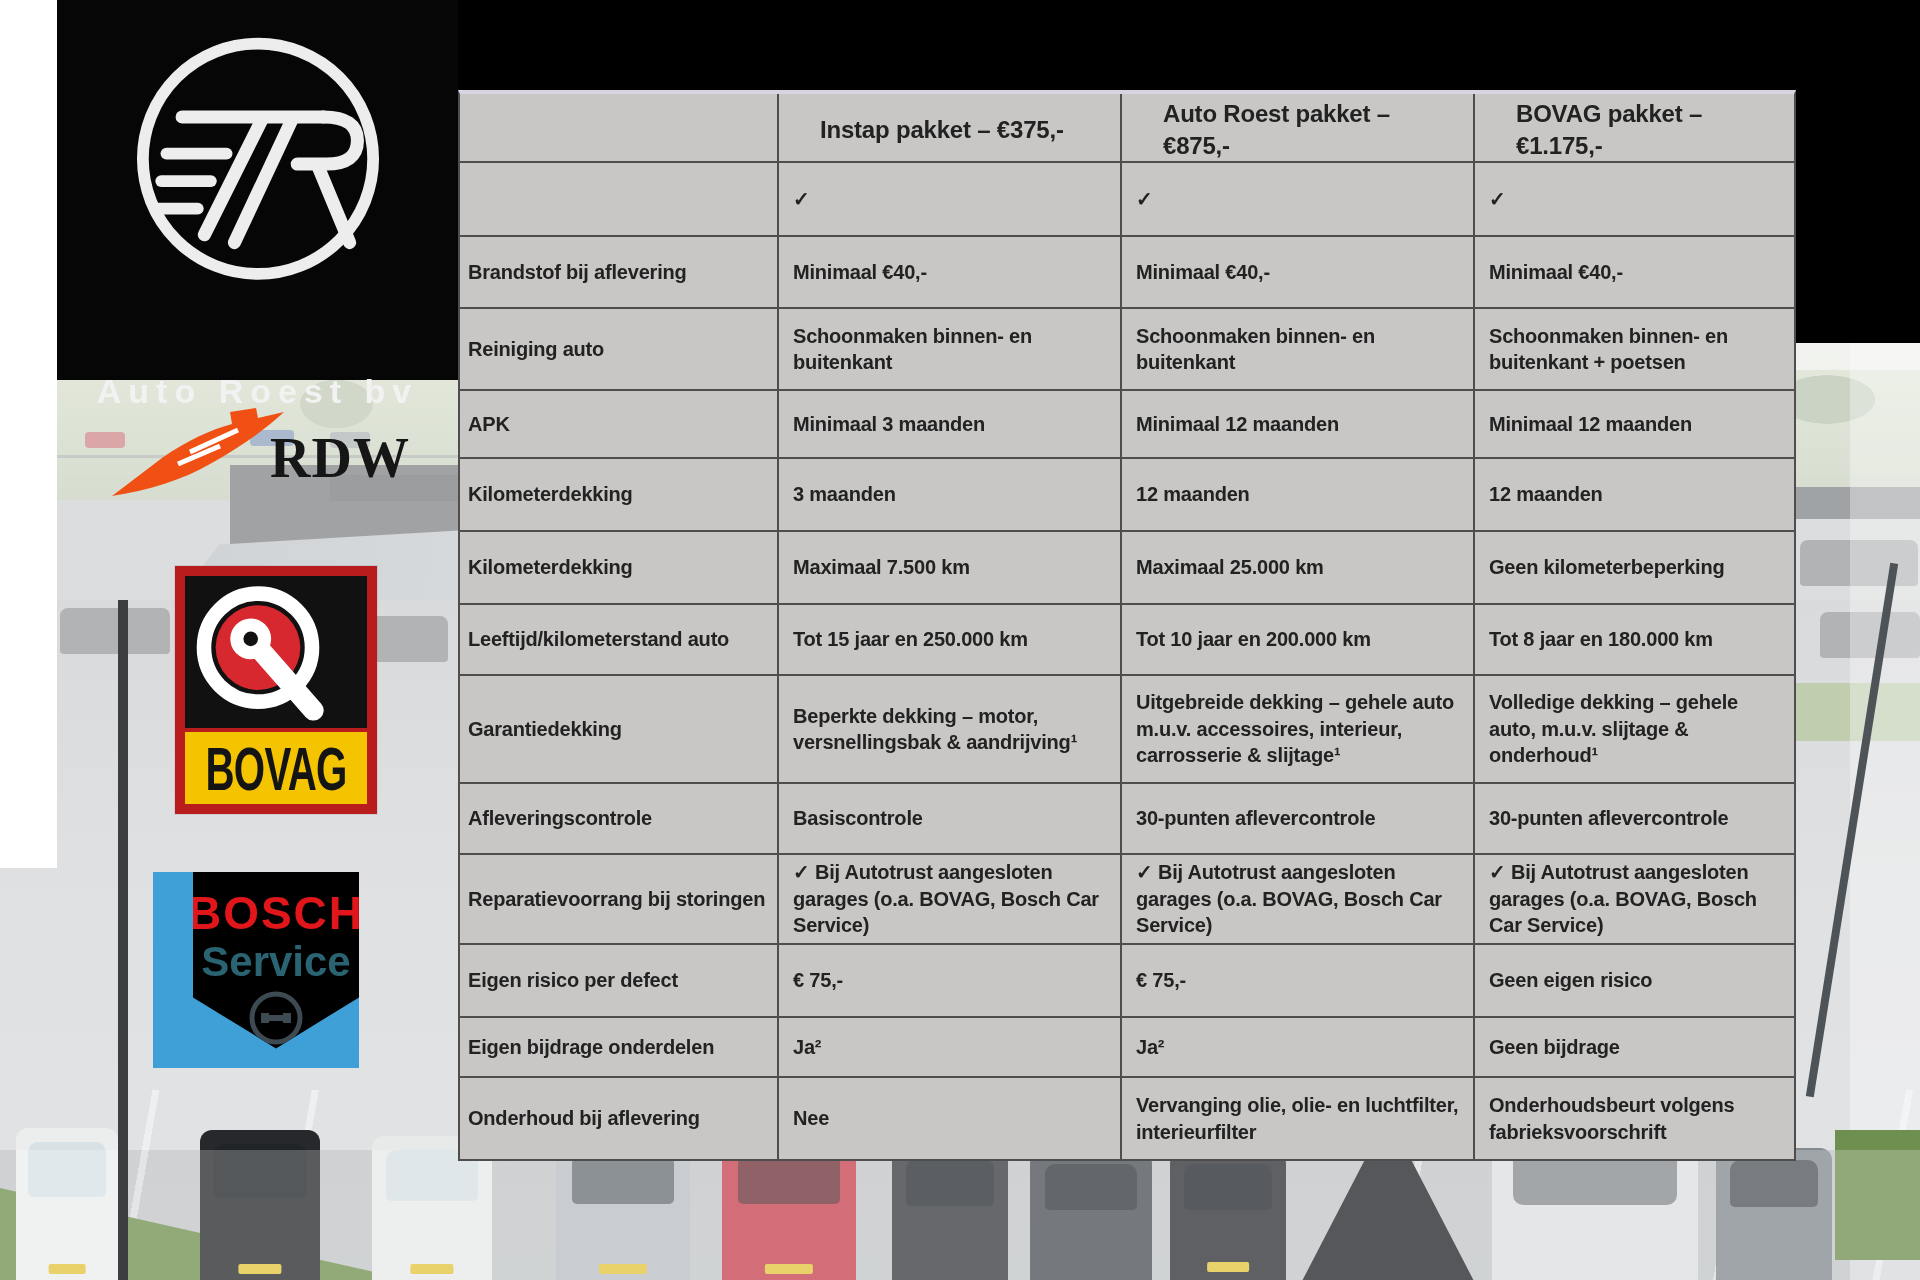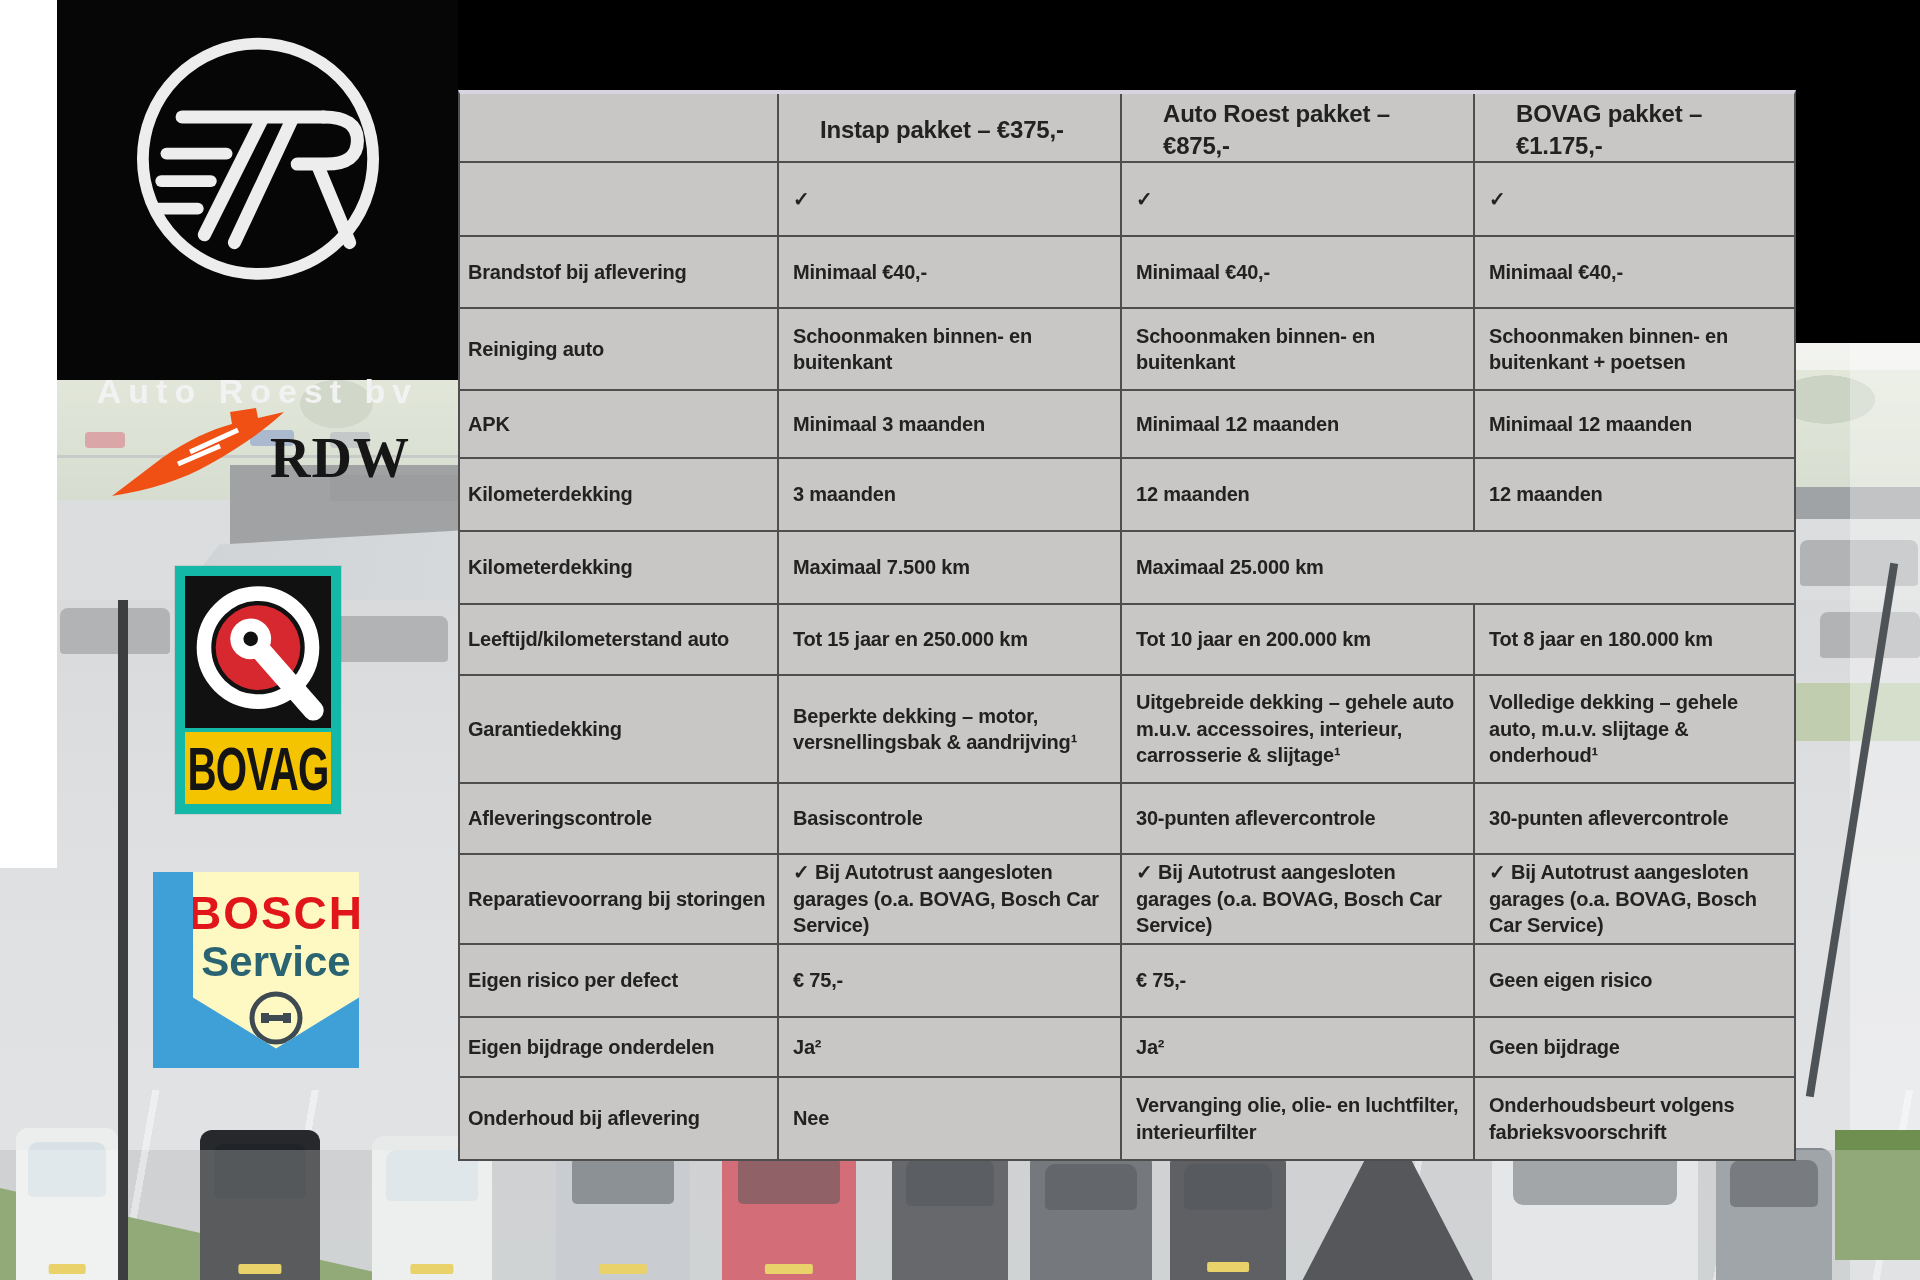--- a/index.html
+++ b/index.html
@@ -57,22 +57,22 @@
   .logo-circle{position:absolute;left:70px;top:28px;}
   .brand-text{position:absolute;left:0;right:0;top:332px;text-align:center;color:#f2f2f2;
               font-size:34px;font-weight:700;letter-spacing:7px;white-space:nowrap;margin-top:40px;}
 
   
   .rdw{position:absolute;left:70px;top:400px;width:340px;height:110px;}
   .rdw-text{position:absolute;left:200px;top:26px;font-family:"Liberation Serif",serif;
             font-weight:700;font-size:56px;color:#161616;letter-spacing:1px;}
 
   
-  .bovag{position:absolute;left:175px;top:566px;width:166px;height:248px;background:#14b8a6;
-         box-shadow:0 0 0 1px rgba(0,0,0,.08);}
+  .bovag{position:absolute;left:175px;top:566px;width:166px;height:248px;background:#b91c1c;
+         box-shadow:0 0 0 1px rgba(0,0,0,.08);padding-left:36px;}
   .bovag-top{position:absolute;left:10px;top:10px;right:10px;height:152px;background:#111;}
   .bovag-yellow{position:absolute;left:10px;right:10px;bottom:10px;top:166px;display:flex;
                 align-items:center;justify-content:center;}
   .bovag-word{font-weight:800;font-size:56px;color:#141414;transform:scaleX(.72) scaleY(1.08);
               letter-spacing:-1px;}
 
   
   .bosch{position:absolute;left:153px;top:872px;width:206px;height:196px;}
   .bosch-shield{position:absolute;inset:0;display:flex;flex-direction:column;align-items:center;}
   .bosch-word1{margin-top:14px;font-weight:800;font-size:46px;letter-spacing:2px;}
@@ -181,21 +181,21 @@
         <circle cx="45" cy="43" r="14" fill="#fff"></circle>
         <circle cx="45" cy="43" r="5" fill="#111"></circle>
       </svg>
     </div>
     <div class="bovag-yellow" style="background:#f5c400;">
       <span class="bovag-word">BOVAG</span>
     </div>
   </div>
 
   <div class="bosch" style="background:#3fa0d8;">
-    <div class="bosch-shield" style="background:#fef9c3;clip-path:polygon(0 0,100% 0,100% 64%,50% 90%,0 64%);margin-left:40px;">
+    <div class="bosch-shield" style="background:#000000;clip-path:polygon(0 0,100% 0,100% 64%,50% 90%,0 64%);margin-left:40px;">
       <div class="bosch-word1" style="color:#e0161b;">BOSCH</div>
       <div class="bosch-word2" style="color:#2a6472;">Service</div>
       <svg width="64" height="64" viewBox="0 0 64 64" style="margin-top:2px;">
         <circle cx="32" cy="30" r="24" fill="none" stroke="#3d4a52" stroke-width="5"></circle>
         <rect x="17" y="25" width="8" height="10" fill="#3d4a52"></rect>
         <rect x="39" y="25" width="8" height="10" fill="#3d4a52"></rect>
         <rect x="23" y="27" width="18" height="6" fill="#3d4a52"></rect>
       </svg>
     </div>
   </div>
@@ -234,20 +234,21 @@
     <div class="row rh5">
       <div class="cell label">Kilometerdekking</div>
       <div class="cell">3 maanden</div>
       <div class="cell">12 maanden</div>
       <div class="cell">12 maanden</div>
     </div>
     <div class="row rh6">
       <div class="cell label">Kilometerdekking</div>
       <div class="cell">Maximaal 7.500 km</div>
       <div class="cell">Maximaal 25.000 km</div>
+      <div class="cell">Geen kilometerbeperking</div>
     </div>
     <div class="row rh7">
       <div class="cell label">Leeftijd/kilometerstand auto</div>
       <div class="cell">Tot 15 jaar en 250.000 km</div>
       <div class="cell">Tot 10 jaar en 200.000 km</div>
       <div class="cell">Tot 8 jaar en 180.000 km</div>
     </div>
     <div class="row rh8">
       <div class="cell label">Garantiedekking</div>
       <div class="cell">Beperkte dekking – motor, versnellingsbak &amp; aandrijving¹</div>

